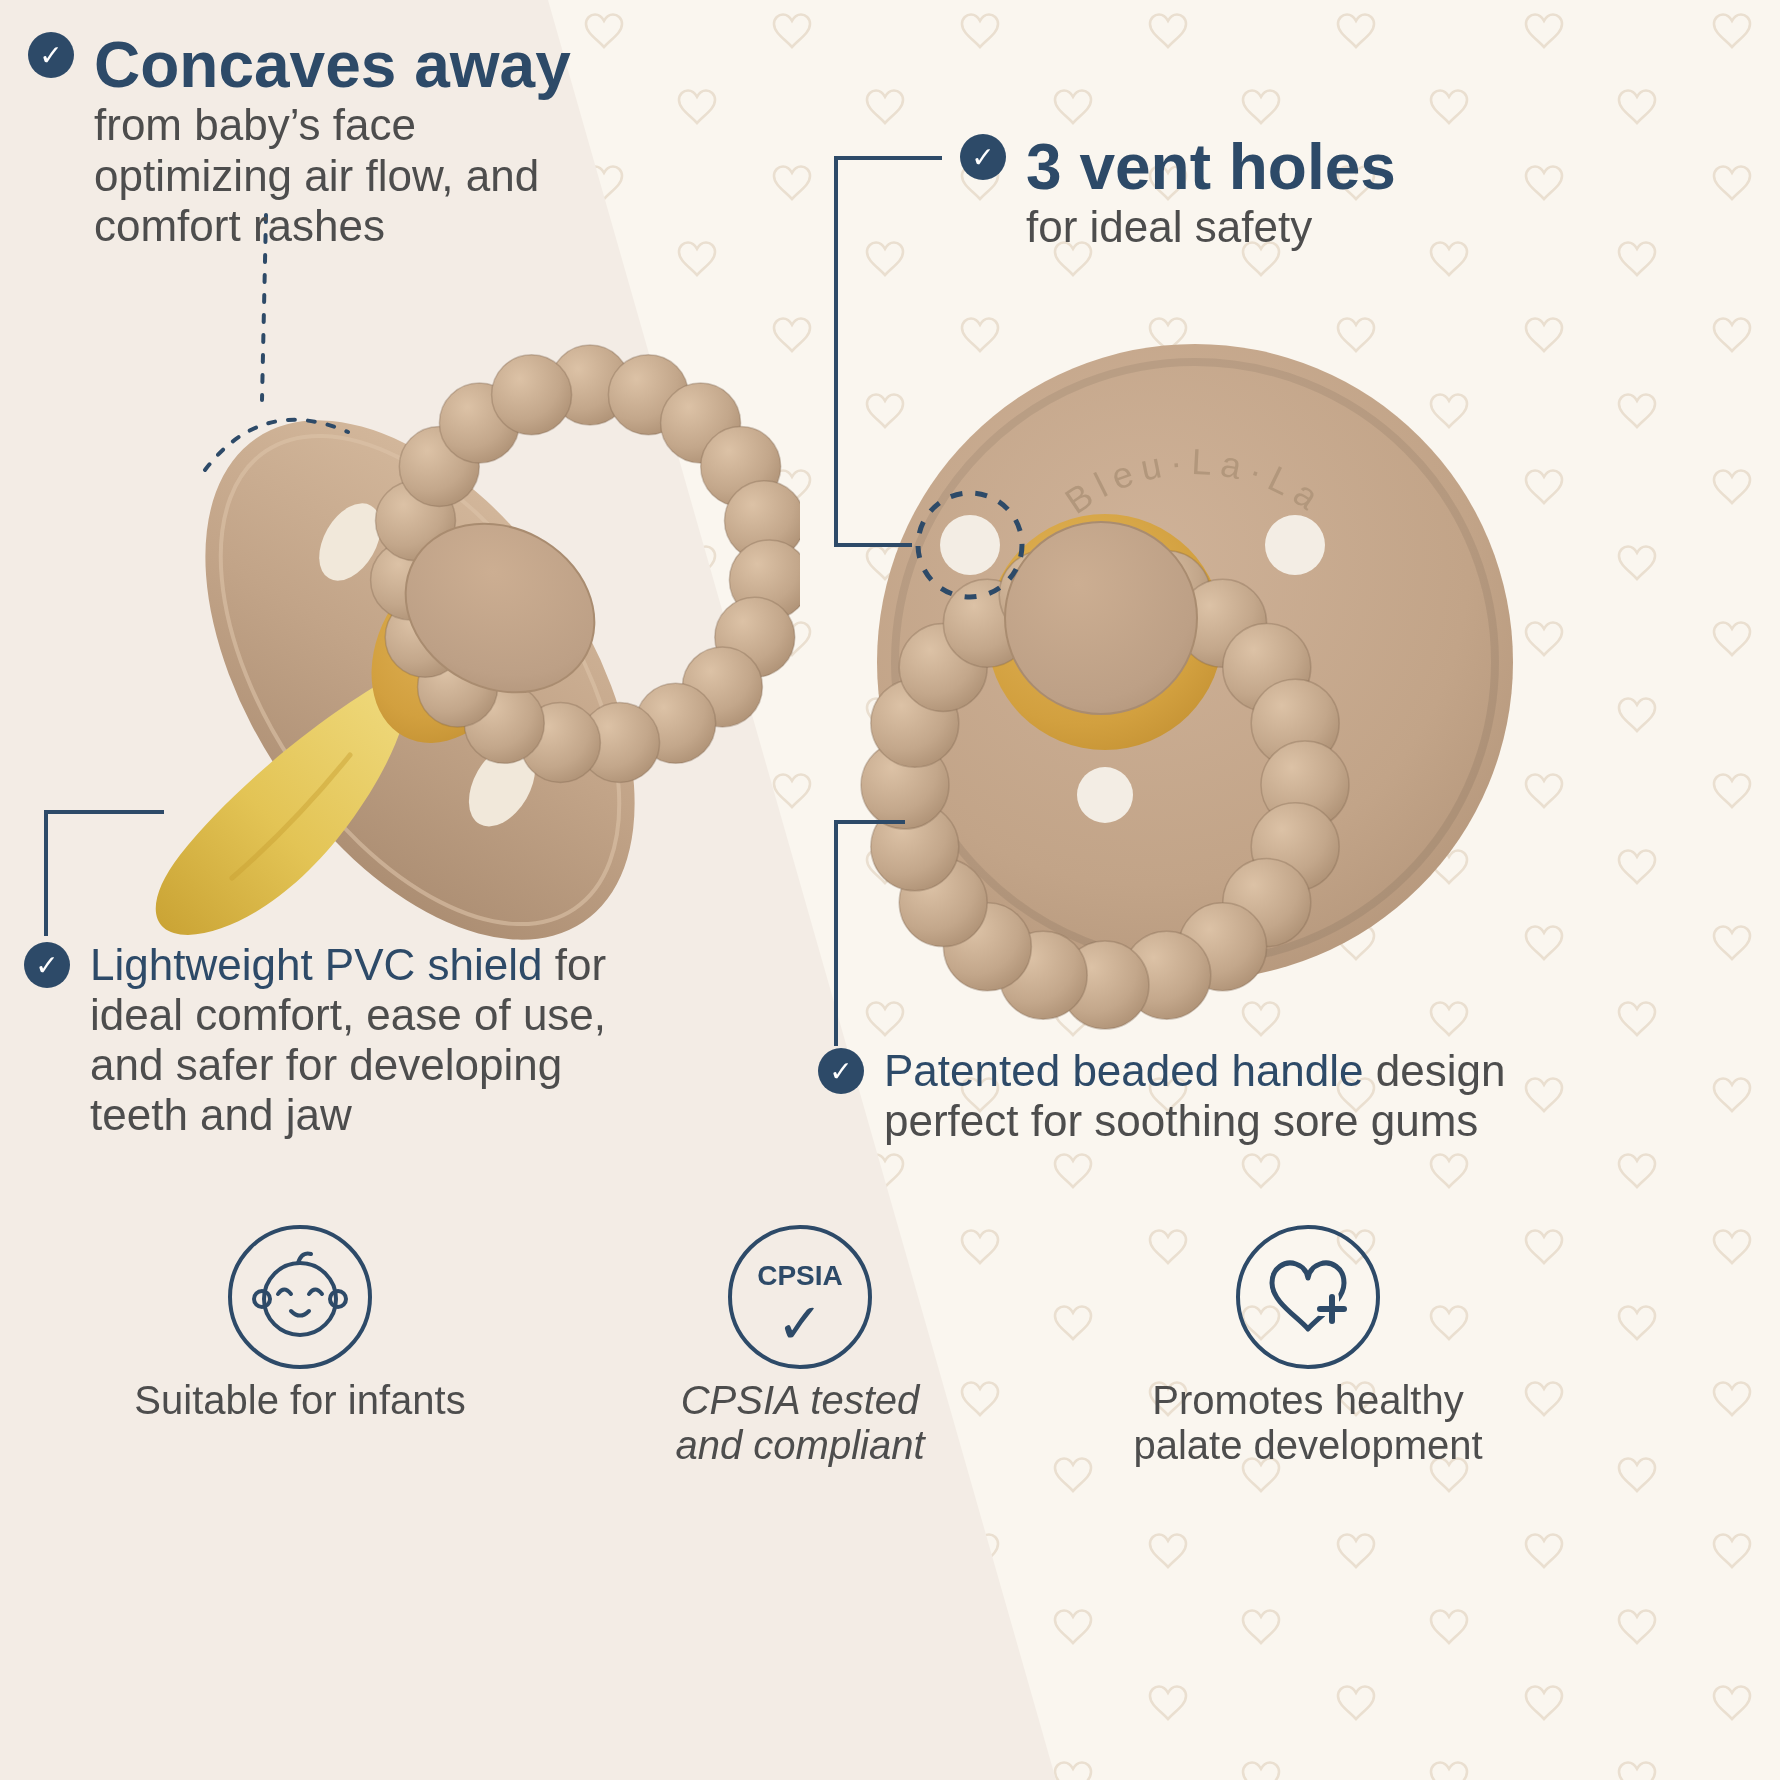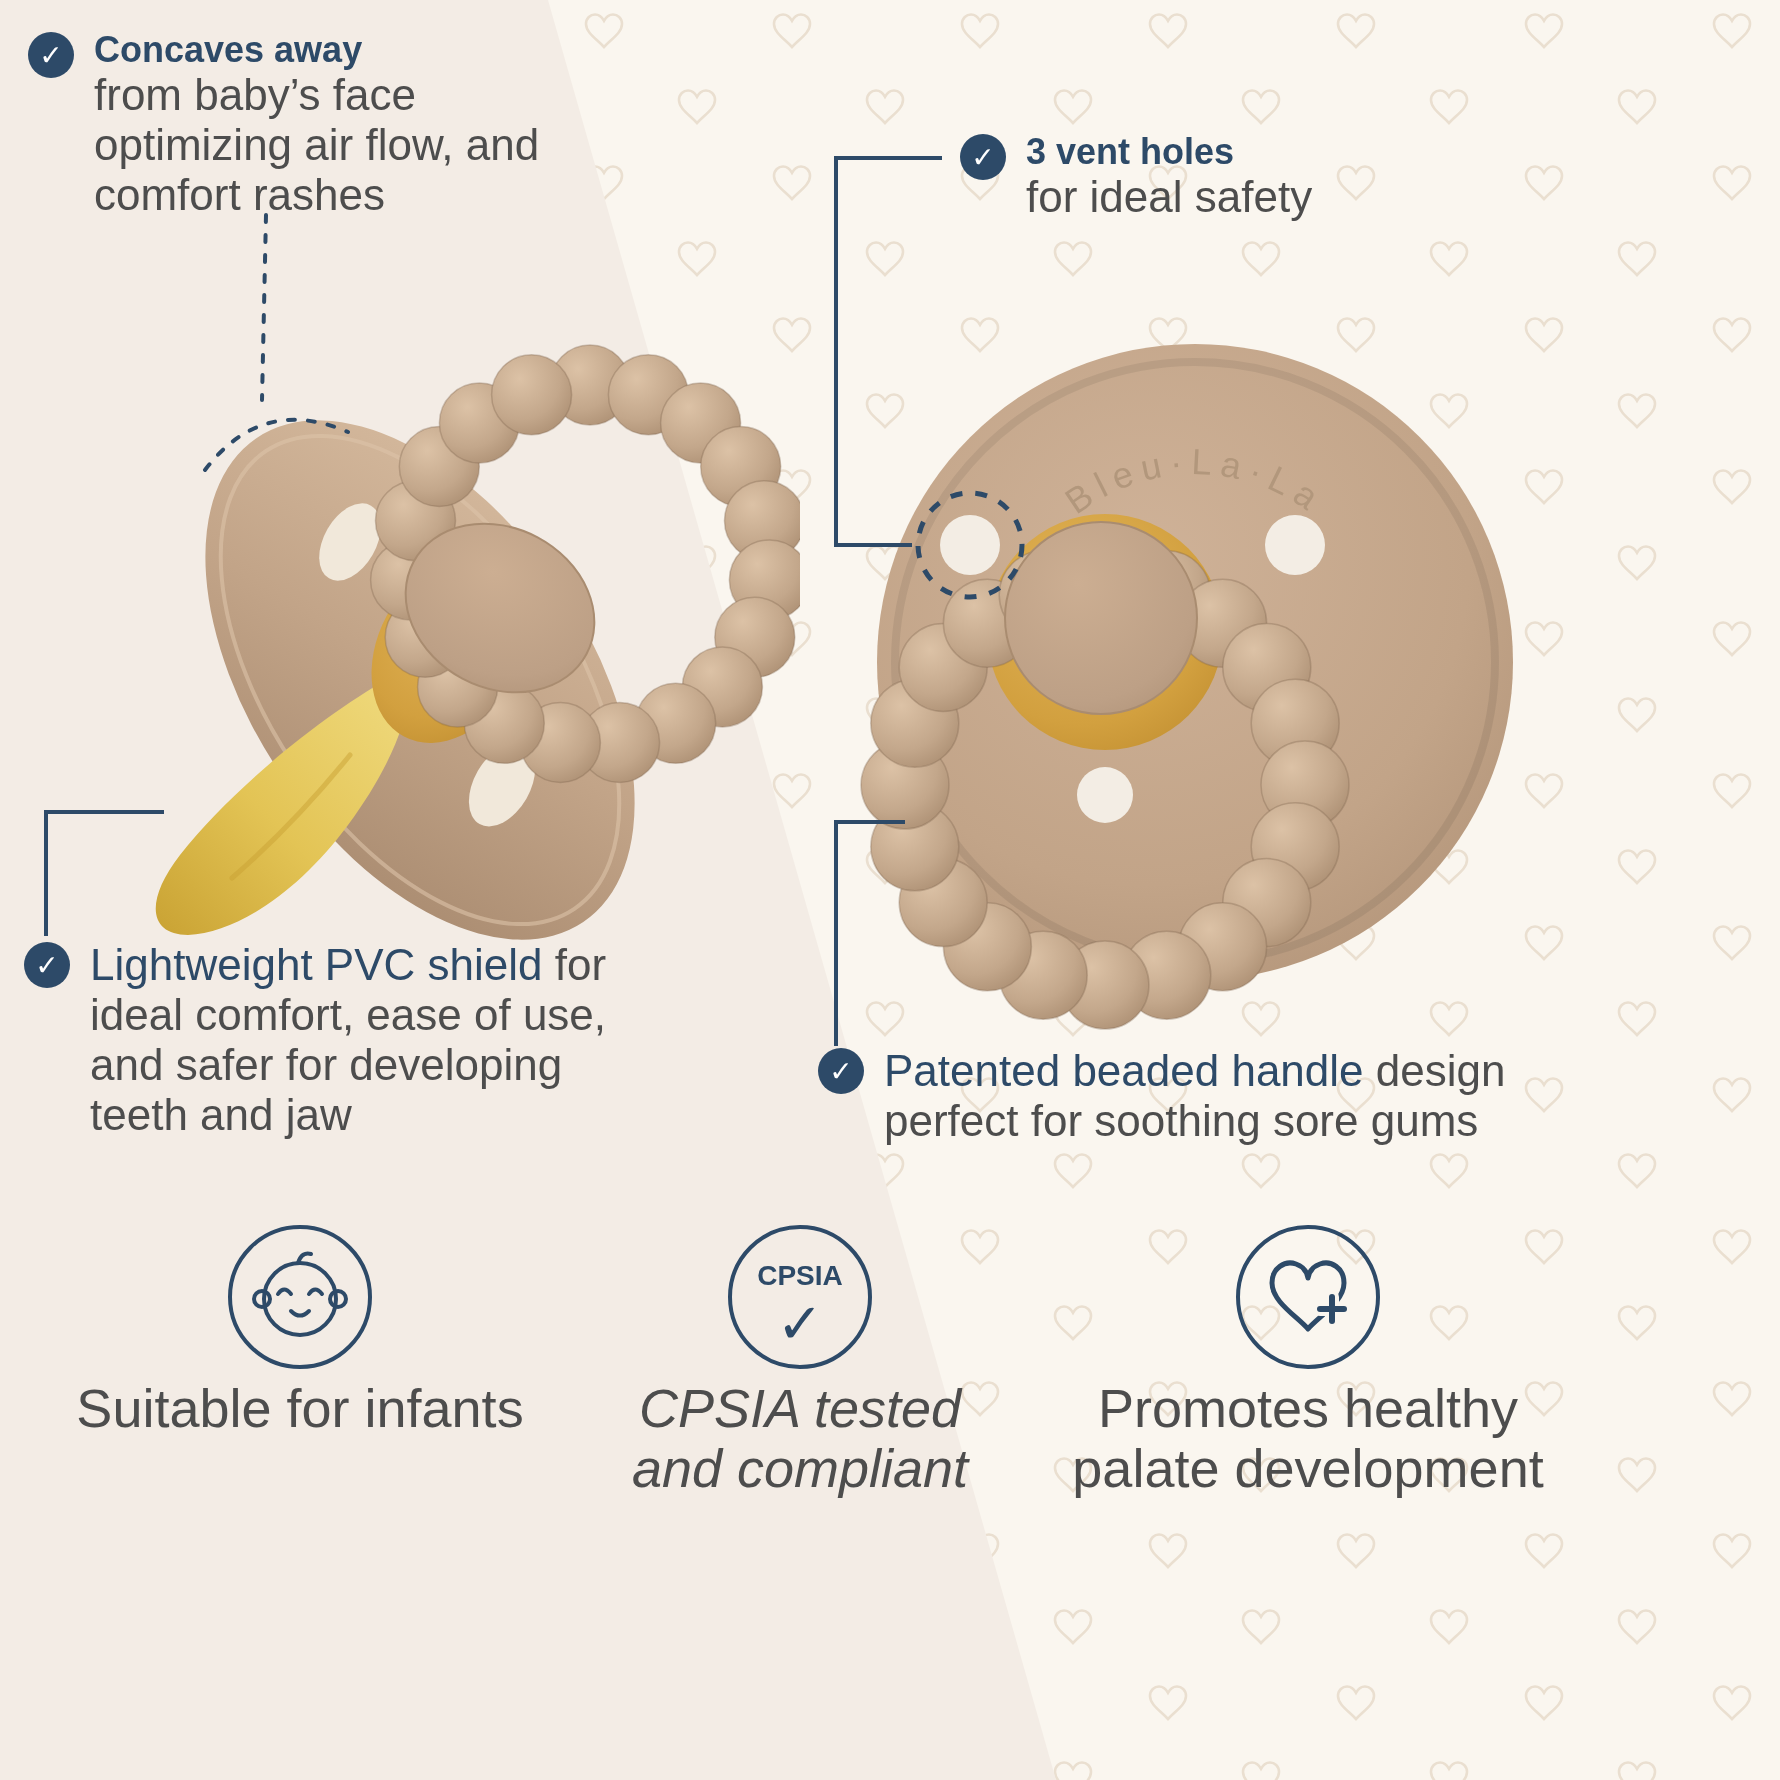--- a/index.html
+++ b/index.html
@@ -5,24 +5,24 @@
   html,body{margin:0;padding:0;}
   body{width:1780px;height:1780px;position:relative;overflow:hidden;
        font-family:"Liberation Sans","DejaVu Sans",sans-serif;background:#faf6ef;}
   .abs{position:absolute;}
   svg{display:block;}
   .feature{position:absolute;display:flex;align-items:flex-start;gap:20px;z-index:3;}
   .check{width:46px;height:46px;border-radius:50%;background:#2d4a68;color:#fff;
          display:flex;align-items:center;justify-content:center;
          font-size:28px;font-weight:bold;flex:0 0 auto;margin-top:2px;}
   .f-text{color:#4d4d4d;font-size:44px;line-height:1.14;}
-  .f-title{color:#2d4a68;font-weight:bold;font-size:36px;line-height:1.1;}
+  .f-title{color:#2d4a68;font-weight:bold;font-size:64px;line-height:1.1;}
   .bold-lead{color:#2d4a68;font-weight:normal;}
   .caption{position:absolute;width:520px;text-align:center;color:#4d4d4d;
-           font-size:54px;line-height:1.12;z-index:3;}
+           font-size:40px;line-height:1.12;z-index:3;}
   .line{display:block;}
 </style>
 </head>
 <body>
 
 <svg class="abs" style="left:0;top:0;z-index:0;" width="1780" height="1780" viewBox="0 0 1780 1780">
   <defs>
     <pattern id="hearts" patternUnits="userSpaceOnUse" width="188" height="152">
       <g fill="none" stroke="#eadfd0" stroke-width="2.6">
         <path transform="translate(20,14)" d="M20 33 C12.5 25 2 18.5 2 10 C2 4 6.5 0.5 11 0.5 C15 0.5 18 3 20 6.8 C22 3 25 0.5 29 0.5 C33.5 0.5 38 4 38 10 C38 18.5 27.5 25 20 33 Z"></path>

